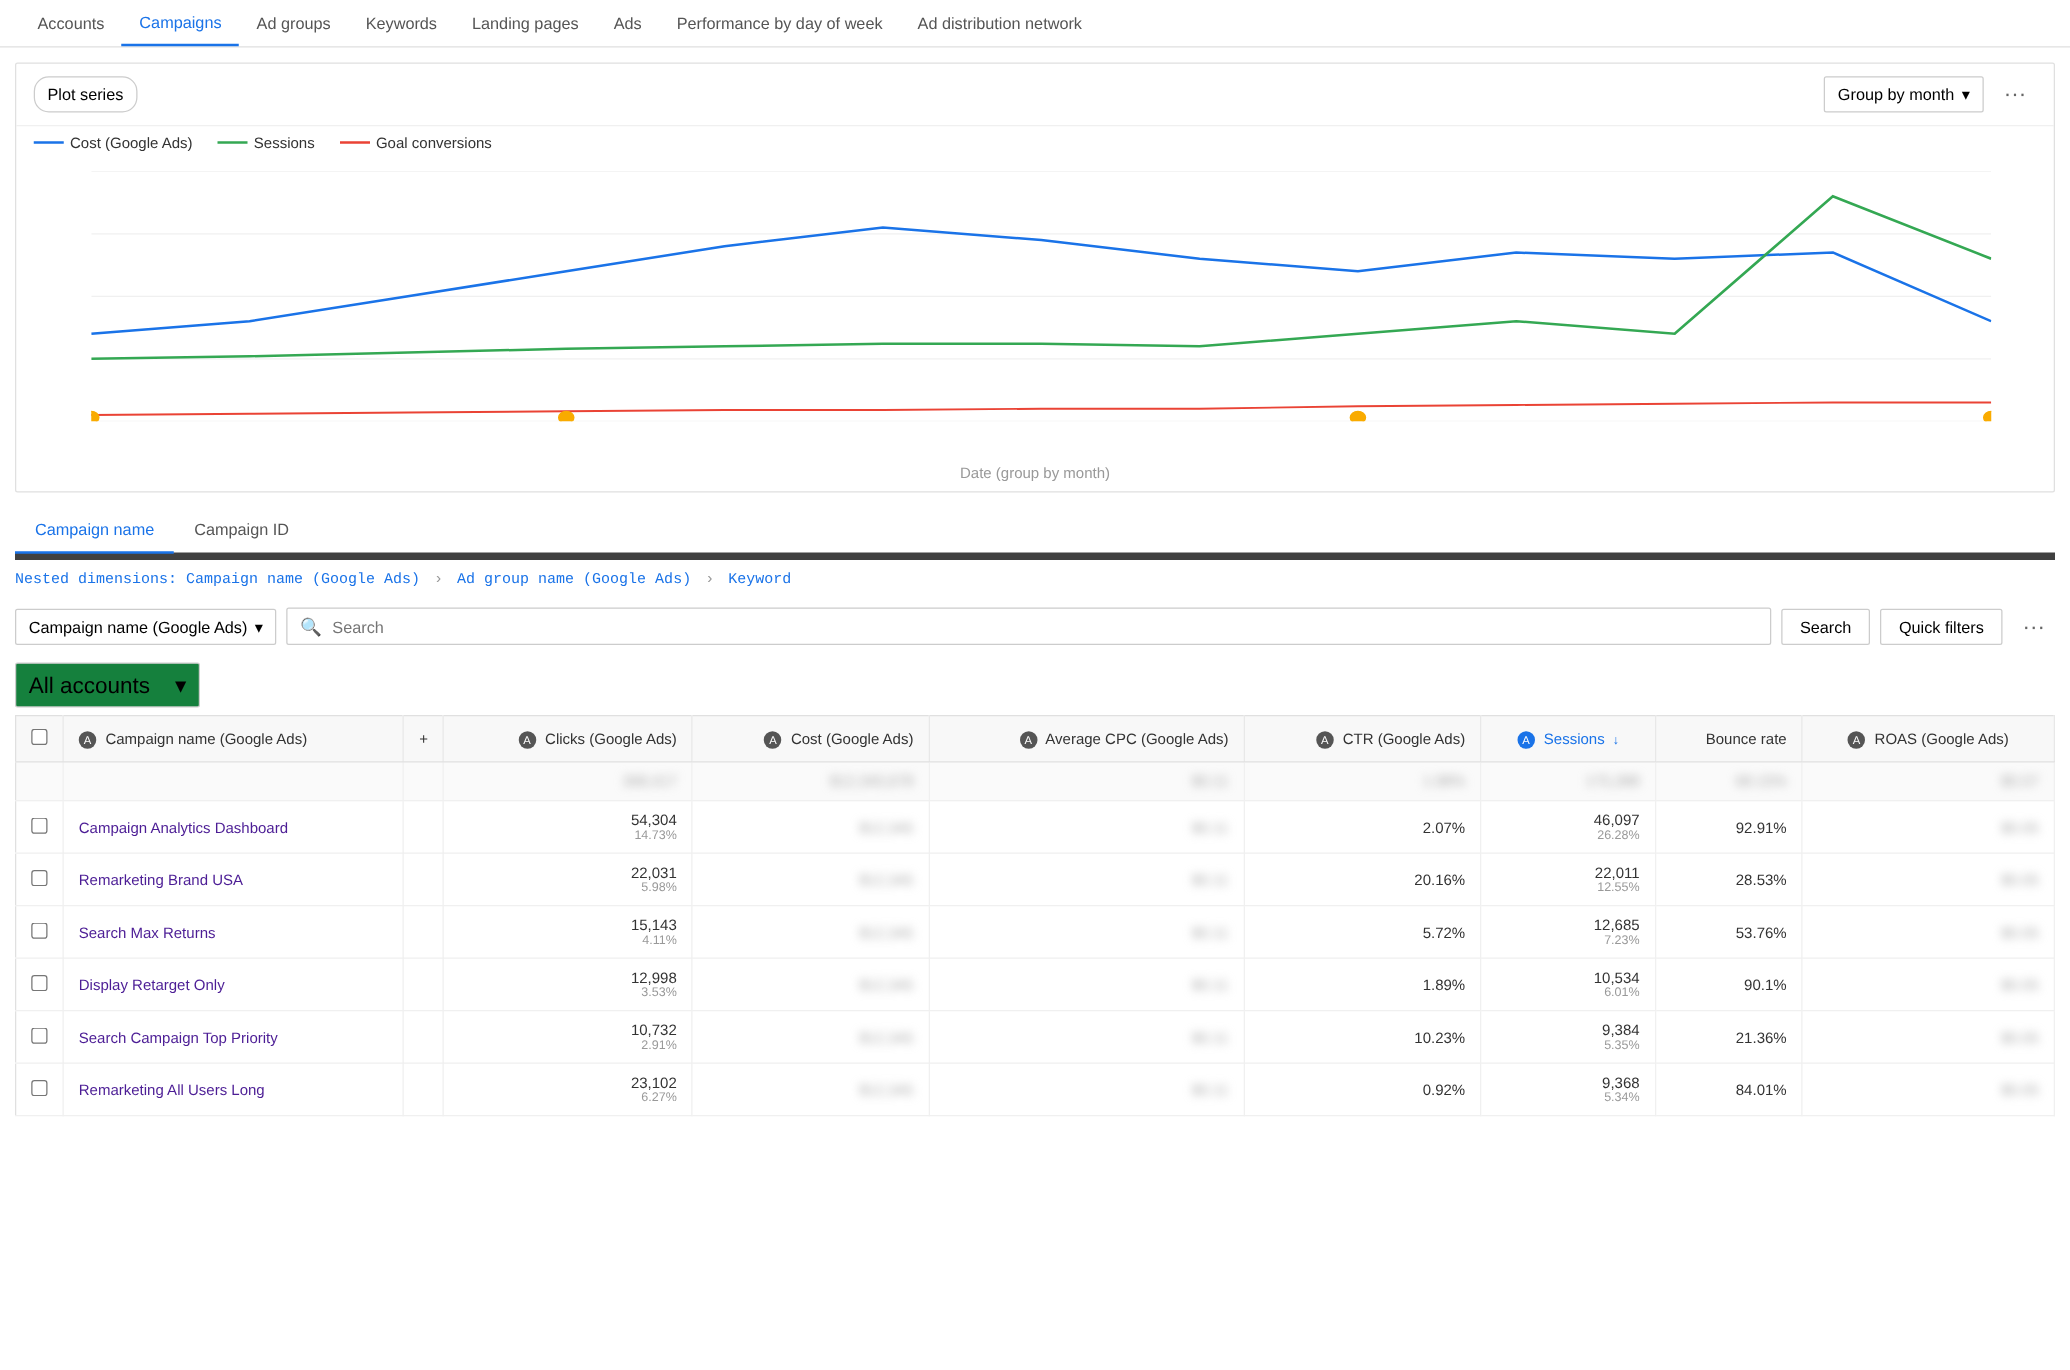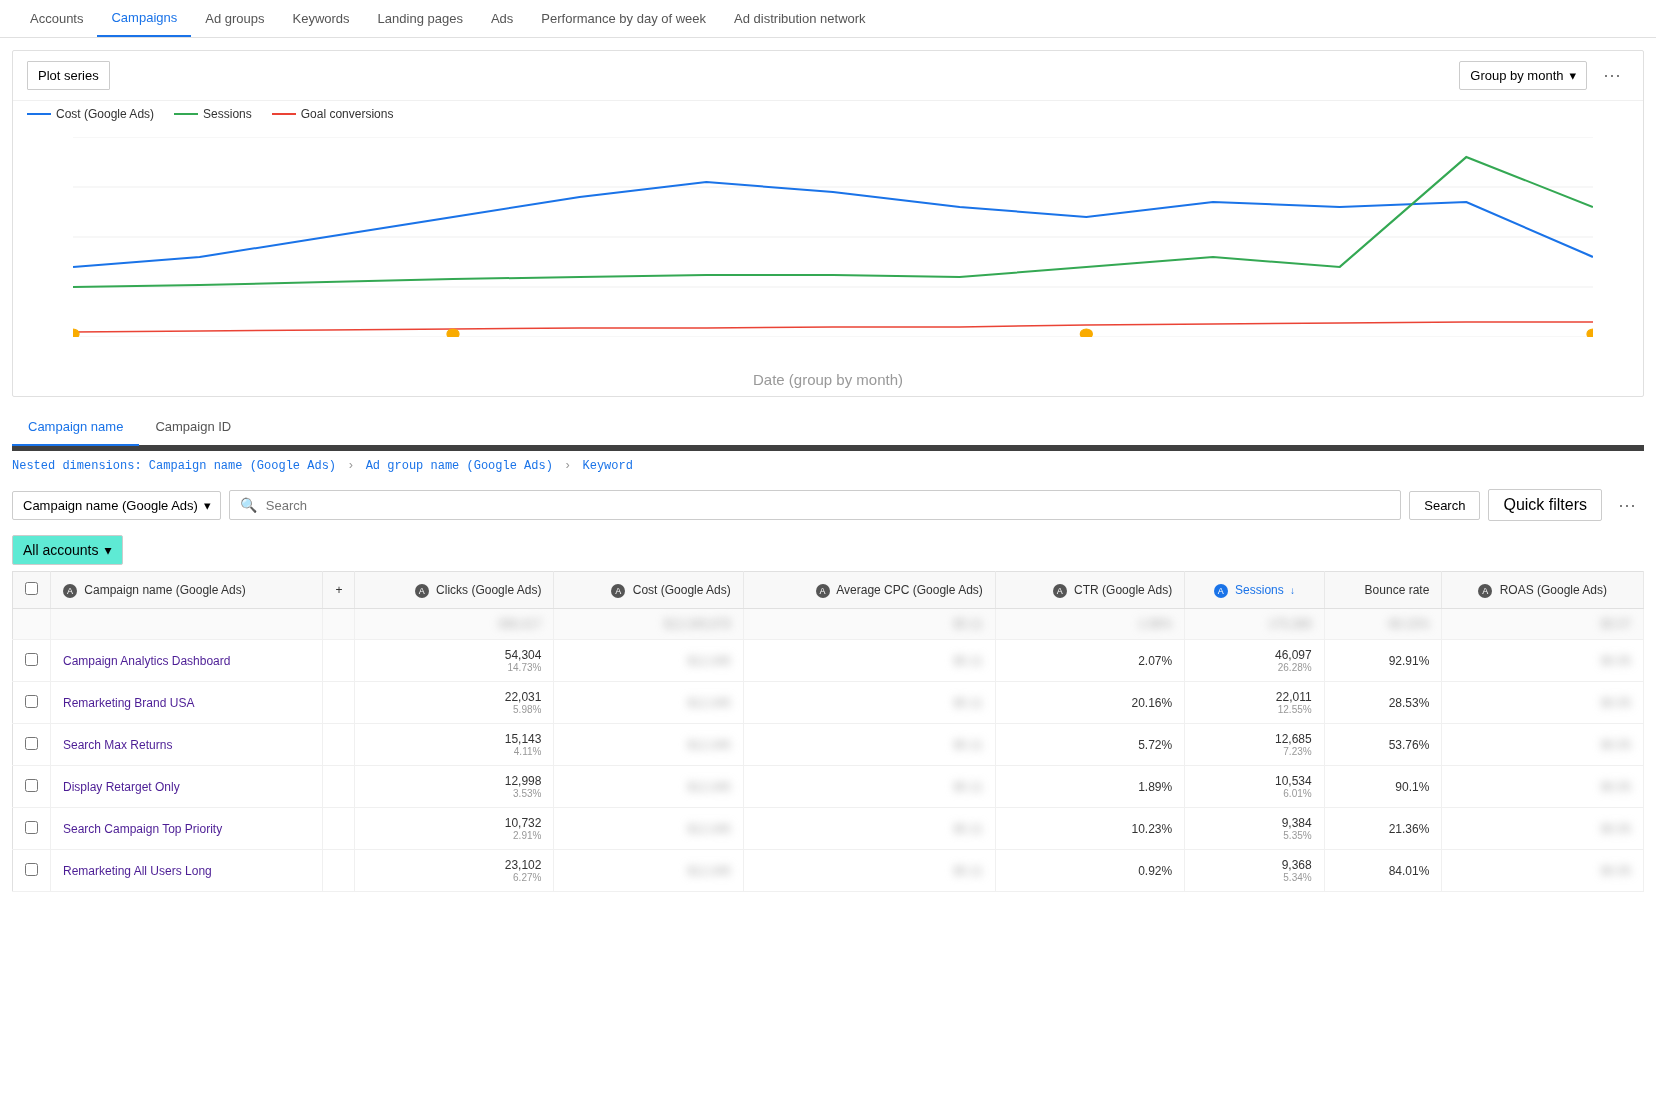--- a/index.html
+++ b/index.html
@@ -8,57 +8,57 @@
     
     .top-nav { display: flex; align-items: center; border-bottom: 1px solid #e0e0e0; padding: 0 16px; background: #fff; }
     .top-nav a { padding: 10px 14px; text-decoration: none; color: #555; font-size: 13px; display: inline-block; }
     .top-nav a.active { color: #1a73e8; border-bottom: 2px solid #1a73e8; font-weight: 500; }
 
     
     .chart-section { border: 1px solid #e0e0e0; margin: 12px; border-radius: 2px; background: #fff; }
     .chart-toolbar { display: flex; justify-content: space-between; align-items: center; padding: 10px 14px; border-bottom: 1px solid #f0f0f0; }
     .chart-toolbar-left { display: flex; align-items: center; gap: 8px; }
     .chart-toolbar-right { display: flex; align-items: flex-end; gap: 8px; }
-    .plot-series-btn { border: 1px solid #ccc; background: #fff; border-radius: 1px; padding: 6px 10px; font-size: 13px; cursor: pointer; display: flex; align-items: center; gap: 6px; }
+    .plot-series-btn { border: 1px solid #ccc; background: #fff; border-radius: 12px; padding: 6px 10px; font-size: 13px; cursor: pointer; display: flex; align-items: center; gap: 6px; }
     .group-by-btn { border: 1px solid #ccc; background: #fff; border-radius: 2px; padding: 6px 10px; font-size: 13px; cursor: pointer; display: flex; align-items: center; gap: 6px; }
     .dots-btn { border: none; background: none; cursor: pointer; font-size: 18px; color: #666; padding: 4px 8px; }
 
     
     .chart-legend { display: flex; align-items: center; gap: 20px; padding: 6px 14px; font-size: 12px; }
     .legend-item { display: flex; align-items: center; gap: 5px; }
     .legend-line { width: 24px; height: 2px; }
     .legend-line.blue { background: #1a73e8; }
     .legend-line.green { background: #34a853; }
     .legend-line.red { background: #ea4335; }
 
     
     .chart-area { position: relative; height: 240px; padding: 10px 50px 30px 60px; }
     .chart-svg { width: 100%; height: 100%; }
-    .chart-x-label { text-align: center; font-size: 15px; color: #999; padding: 4px 0 8px; }
+    .chart-x-label { text-align: center; font-size: 12px; color: #999; padding: 4px 0 8px; }
 
     
     .table-section { margin: 0 12px 12px; }
     .table-tabs { display: flex; gap: 0; border-bottom: 6px solid #404040; padding: 0; }
     .table-tab { padding: 10px 16px; cursor: pointer; font-size: 13px; color: #555; border-bottom: 2px solid transparent; margin-bottom: -1px; }
     .table-tab.active { color: #1a73e8; border-bottom: 2px solid #1a73e8; font-weight: 500; }
 
     .nested-dims { font-size: 12px; color: #555; padding: 8px 0; font-family: Liberation Mono, monospace; }
     .nested-dims span { color: #1a73e8; cursor: pointer; }
     .nested-dims .arrow { color: #999; margin: 0 4px; }
 
     .filter-bar { display: flex; align-items: center; gap: 8px; padding: 8px 0; }
     .campaign-filter-btn { border: 1px solid #ccc; background: #fff; border-radius: 2px; padding: 6px 10px; font-size: 13px; cursor: pointer; display: flex; align-items: center; gap: 6px; white-space: nowrap; }
     .search-box { flex: 1; display: flex; align-items: center; border: 1px solid #ccc; border-radius: 2px; padding: 6px 10px; background: #fff; }
     .search-box input { border: none; outline: none; font-size: 13px; width: 100%; background: transparent; }
     .search-icon { color: #999; margin-right: 8px; font-size: 14px; }
     .search-btn { border: 1px solid #ccc; background: #fff; border-radius: 2px; padding: 6px 14px; font-size: 13px; cursor: pointer; }
-    .quick-filters-btn { border: 1px solid #ccc; background: #fff; border-radius: 2px; padding: 6px 14px; font-size: 16px; cursor: pointer; }
+    .quick-filters-btn { border: 1px solid #ccc; background: #fff; border-radius: 2px; padding: 6px 14px; font-size: 13px; cursor: pointer; }
 
     .accounts-bar { padding: 6px 0; }
-    .accounts-btn { border: 1px solid #ccc; background: #5eead4; border-radius: 2px; padding: 6px 10px; font-size: 14px; cursor: pointer; display: flex; align-items: center; gap: 6px; }
+    .accounts-btn { border: 1px solid #ccc; background: #15803d; border-radius: 2px; padding: 6px 10px; font-size: 18px; cursor: pointer; display: flex; align-items: center; gap: 20px; }
 
     
     .data-table { width: 100%; border-collapse: collapse; background: #fff; border: 1px solid #e0e0e0; }
     .data-table th { background: #f8f8f8; border-bottom: 1px solid #e0e0e0; border-right: 1px solid #e8e8e8; padding: 10px 12px; text-align: left; font-size: 12px; font-weight: normal; color: #333; white-space: nowrap; }
     .data-table th.sortable { cursor: pointer; }
     .data-table th .col-icon { display: inline-flex; align-items: center; justify-content: center; width: 14px; height: 14px; background: #555; border-radius: 50%; color: #fff; font-size: 9px; margin-right: 4px; }
     .data-table th.sessions-col { color: #1a73e8; }
     .data-table th .sort-arrow { font-size: 10px; margin-left: 3px; color: #1a73e8; }
 
     .data-table td { border-bottom: 1px solid #f0f0f0; border-right: 1px solid #f0f0f0; padding: 8px 12px; font-size: 12px; vertical-align: middle; }

